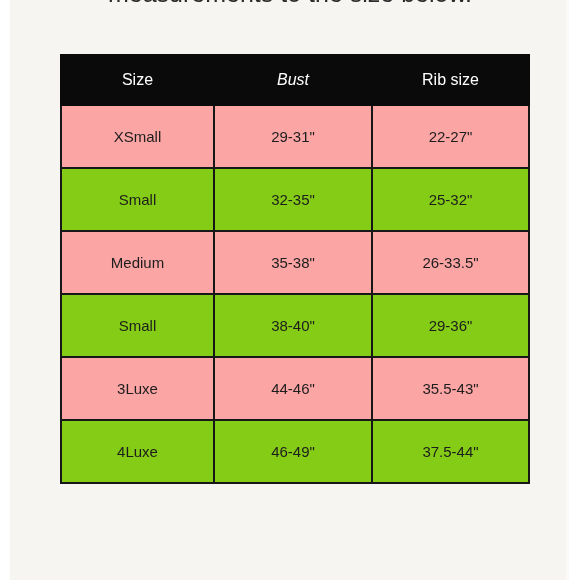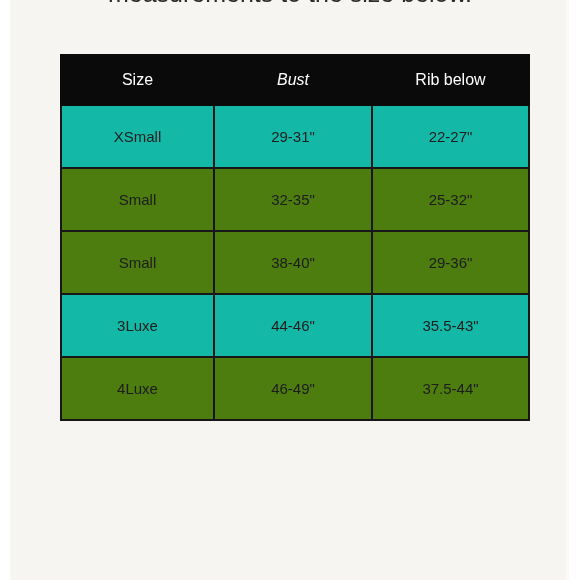--- a/index.html
+++ b/index.html
@@ -87,53 +87,58 @@
     background: #0a0a0a;
     color: #ffffff;
     height: 48px;
     font-size: 16px;
     border-color: #0a0a0a;
   }
   .col-size { width: 151px; }
   .col-bust { width: 156px; font-style: italic; }
   .col-rib  { width: 155px; }
 
-  tr.row-light td { background: #14b8a6; }
-  tr.row-shaded td { background: #4d7c0f; }
+  tr.row-light td { background: #fca5a5; }
+  tr.row-shaded td { background: #84cc16; }
 </style>
 </head>
 <body>
 
 <div class="page">
 
   <div class="panel"></div>
   <div class="panel-seam"></div>
 
   <div class="heading-clip">
     <div class="heading-text">measurements to the size below.</div>
   </div>
 
   <table class="size-table">
     <thead>
       <tr>
         <th class="col-size">Size</th>
         <th class="col-bust">Bust</th>
-        <th class="col-rib">Rib below</th>
+        <th class="col-rib">Rib size</th>
       </tr>
     </thead>
     <tbody>
       <tr class="row-light">
         <td>XSmall</td>
         <td>29-31"</td>
         <td>22-27"</td>
       </tr>
       <tr class="row-shaded">
         <td>Small</td>
         <td>32-35"</td>
         <td>25-32"</td>
+      </tr>
+      <tr class="row-light">
+        <td>Medium</td>
+        <td>35-38"</td>
+        <td>26-33.5"</td>
       </tr>
       <tr class="row-shaded">
         <td>Small</td>
         <td>38-40"</td>
         <td>29-36"</td>
       </tr>
       <tr class="row-light">
         <td>3Luxe</td>
         <td>44-46"</td>
         <td>35.5-43"</td>

